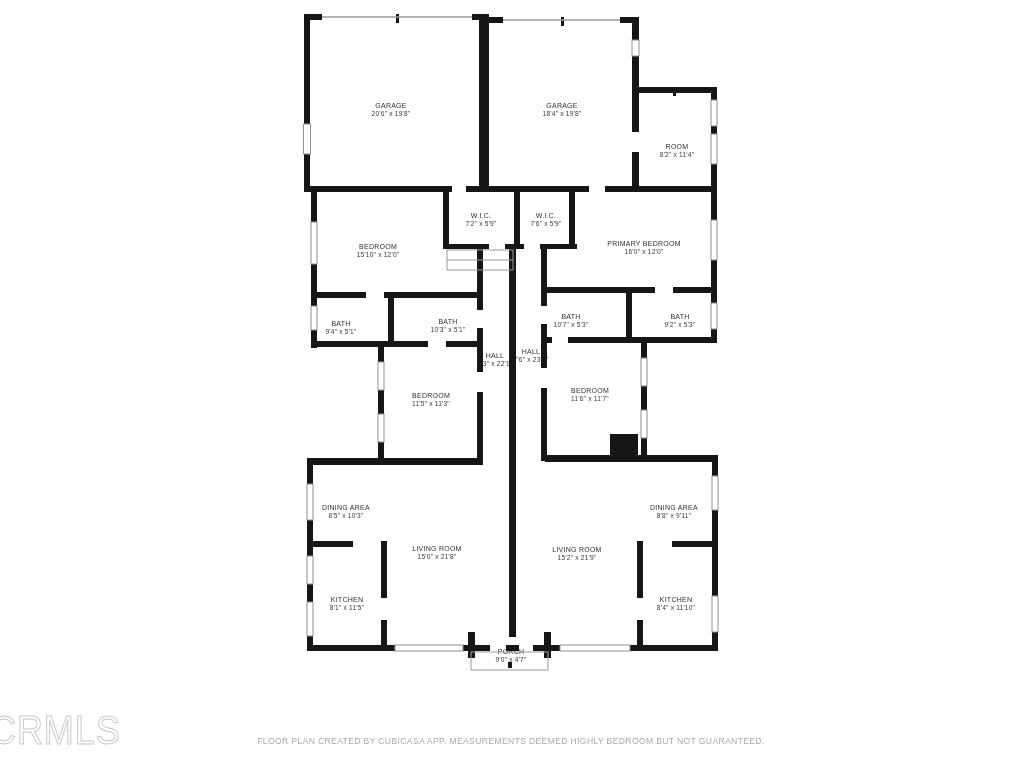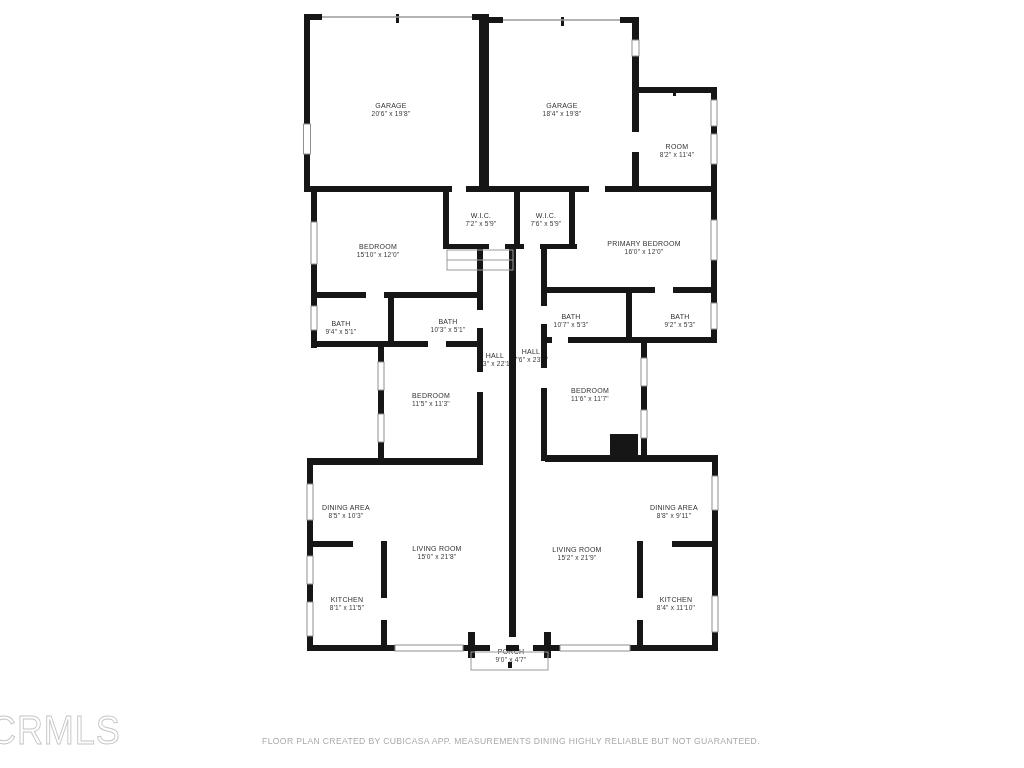--- a/index.html
+++ b/index.html
@@ -204,15 +204,15 @@
       <line x1="322" y1="17" x2="472" y2="17"></line>
       <line x1="503" y1="20" x2="620" y2="20"></line>
     </g>
     <g stroke="#9a9a9a" stroke-width="1" fill="none">
       <rect x="447" y="250" width="66" height="20"></rect>
       <line x1="447" y1="260" x2="513" y2="260"></line>
       <rect x="471" y="652" width="77" height="18"></rect>
     </g>
   </svg>
 
-  <div class="footer">FLOOR PLAN CREATED BY CUBICASA APP. MEASUREMENTS DINING HIGHLY RELIABLE BUT NOT GUARANTEED.</div>
+  <div class="footer">FLOOR PLAN CREATED BY CUBICASA APP. MEASUREMENTS DEEMED HIGHLY BEDROOM BUT NOT GUARANTEED.</div>
   <div class="watermark">CRMLS</div>
 </div>
 
 </body></html>

